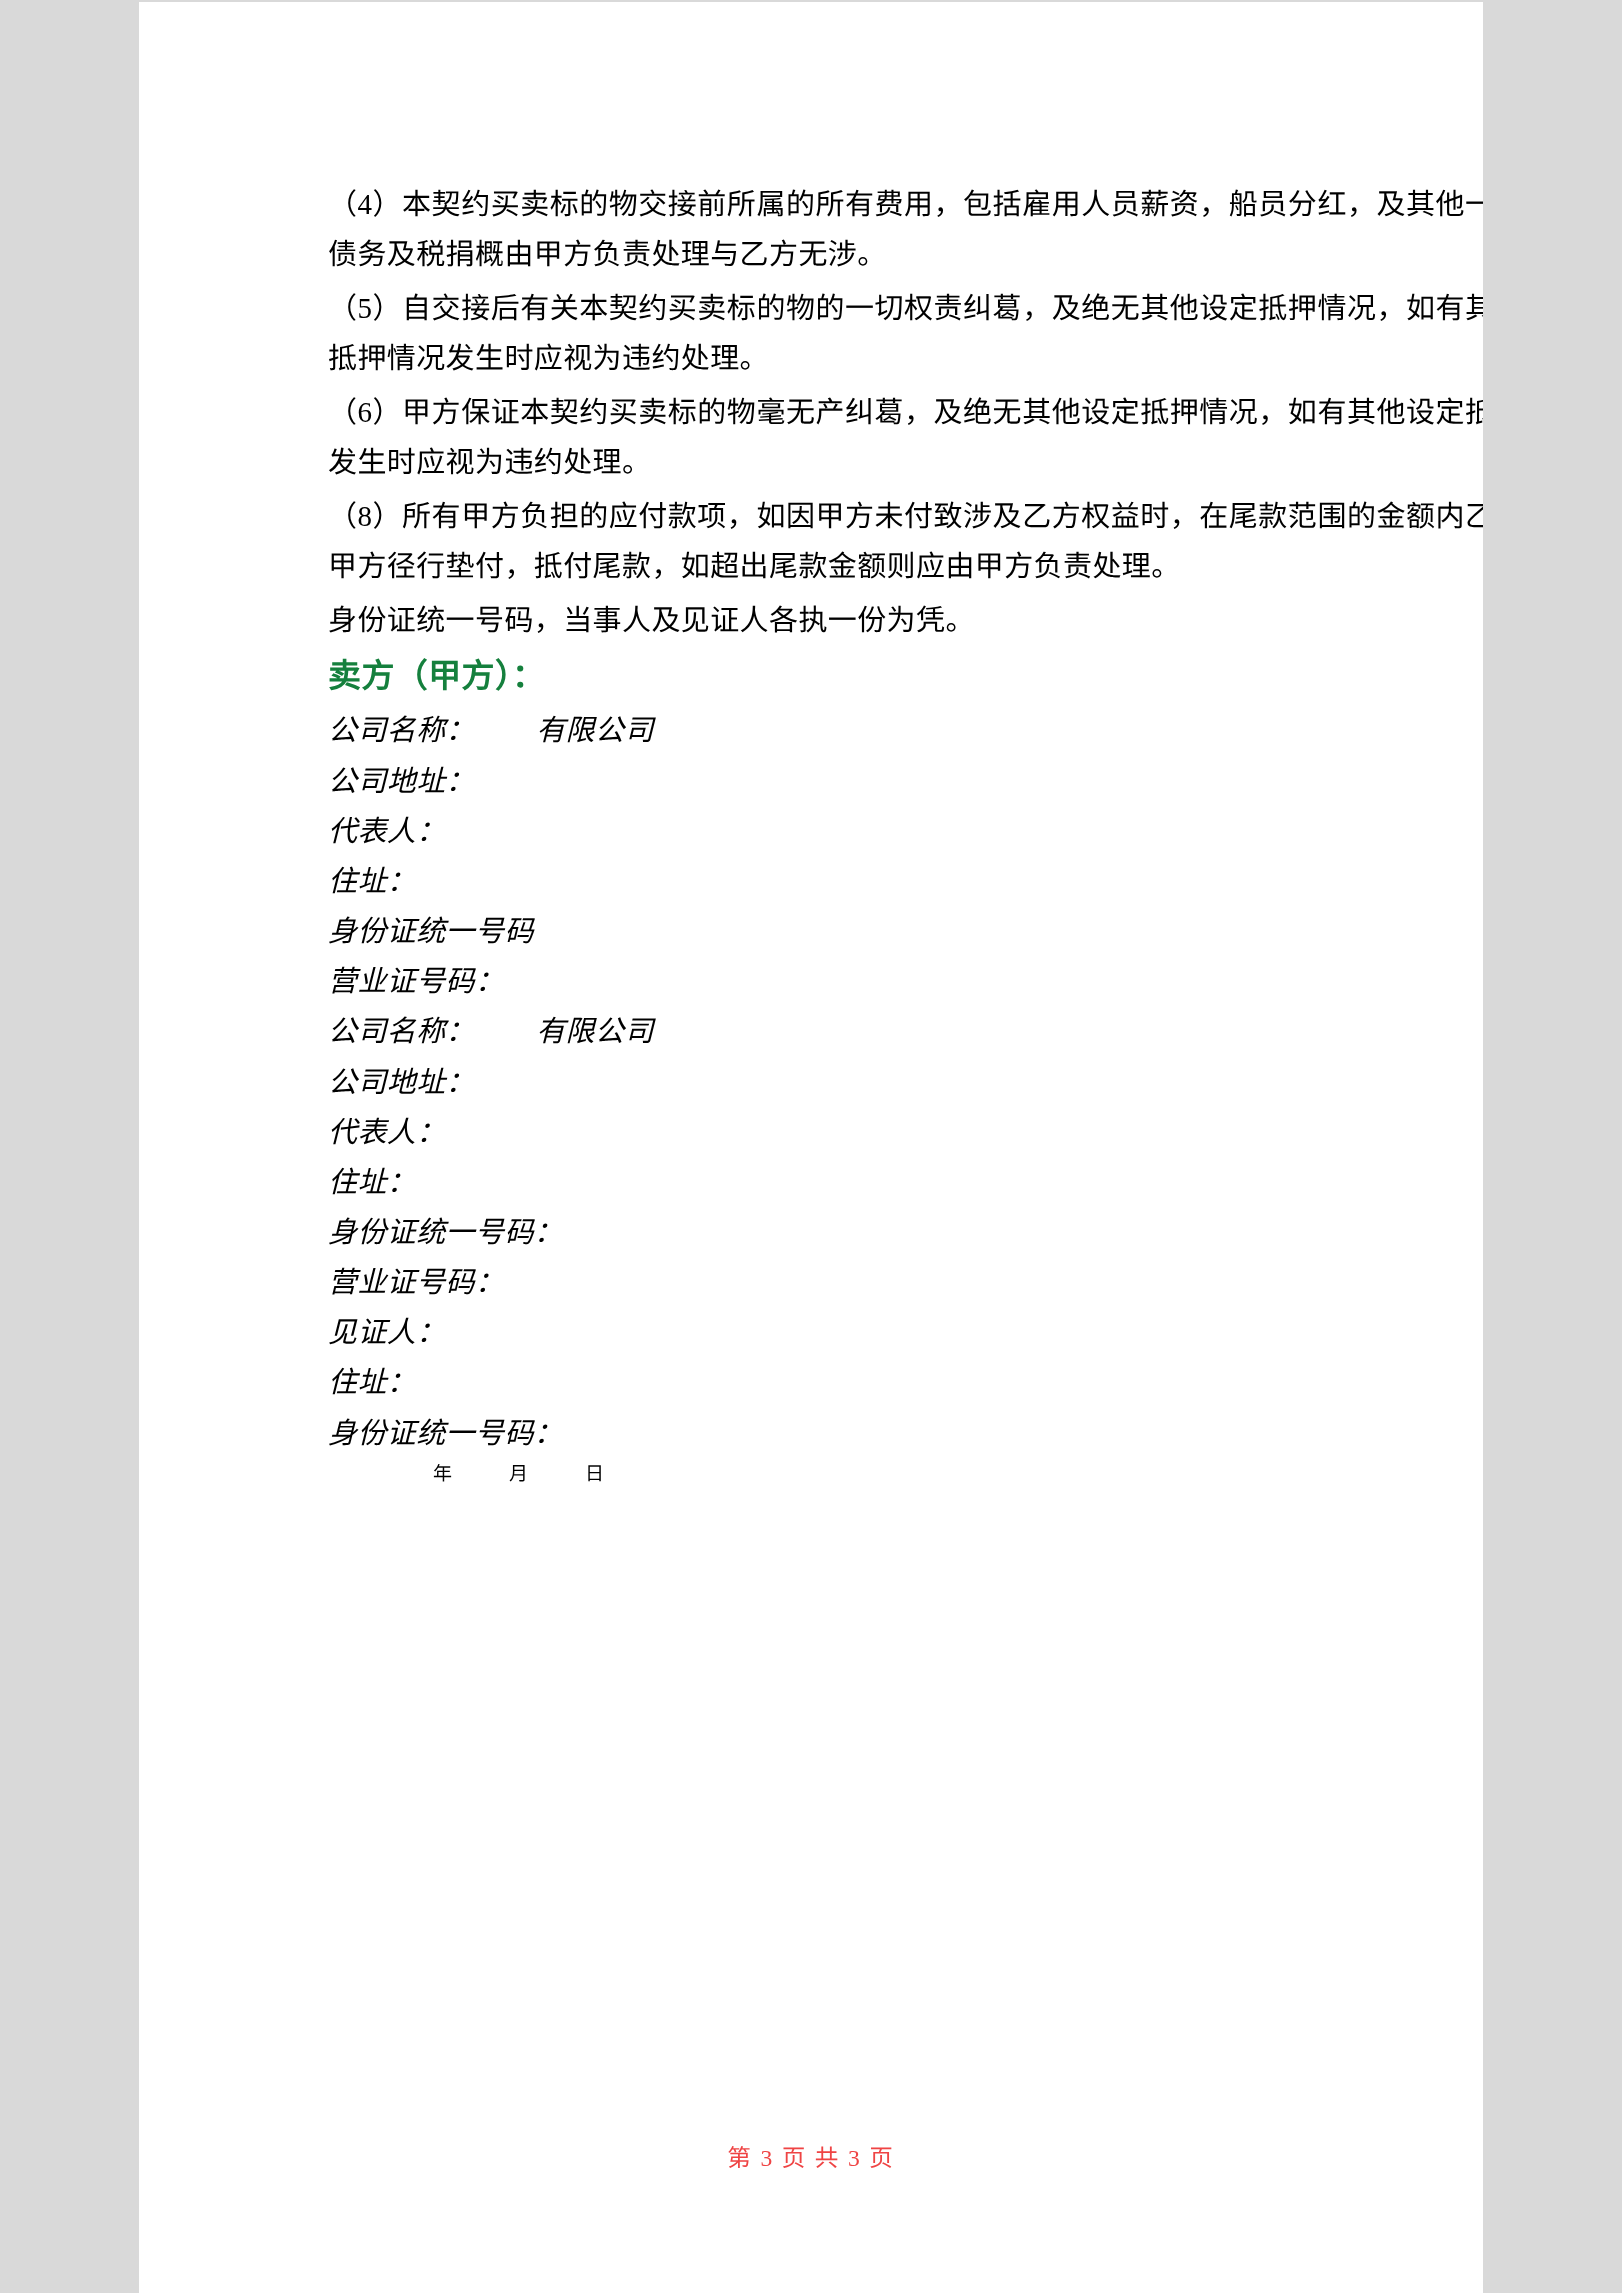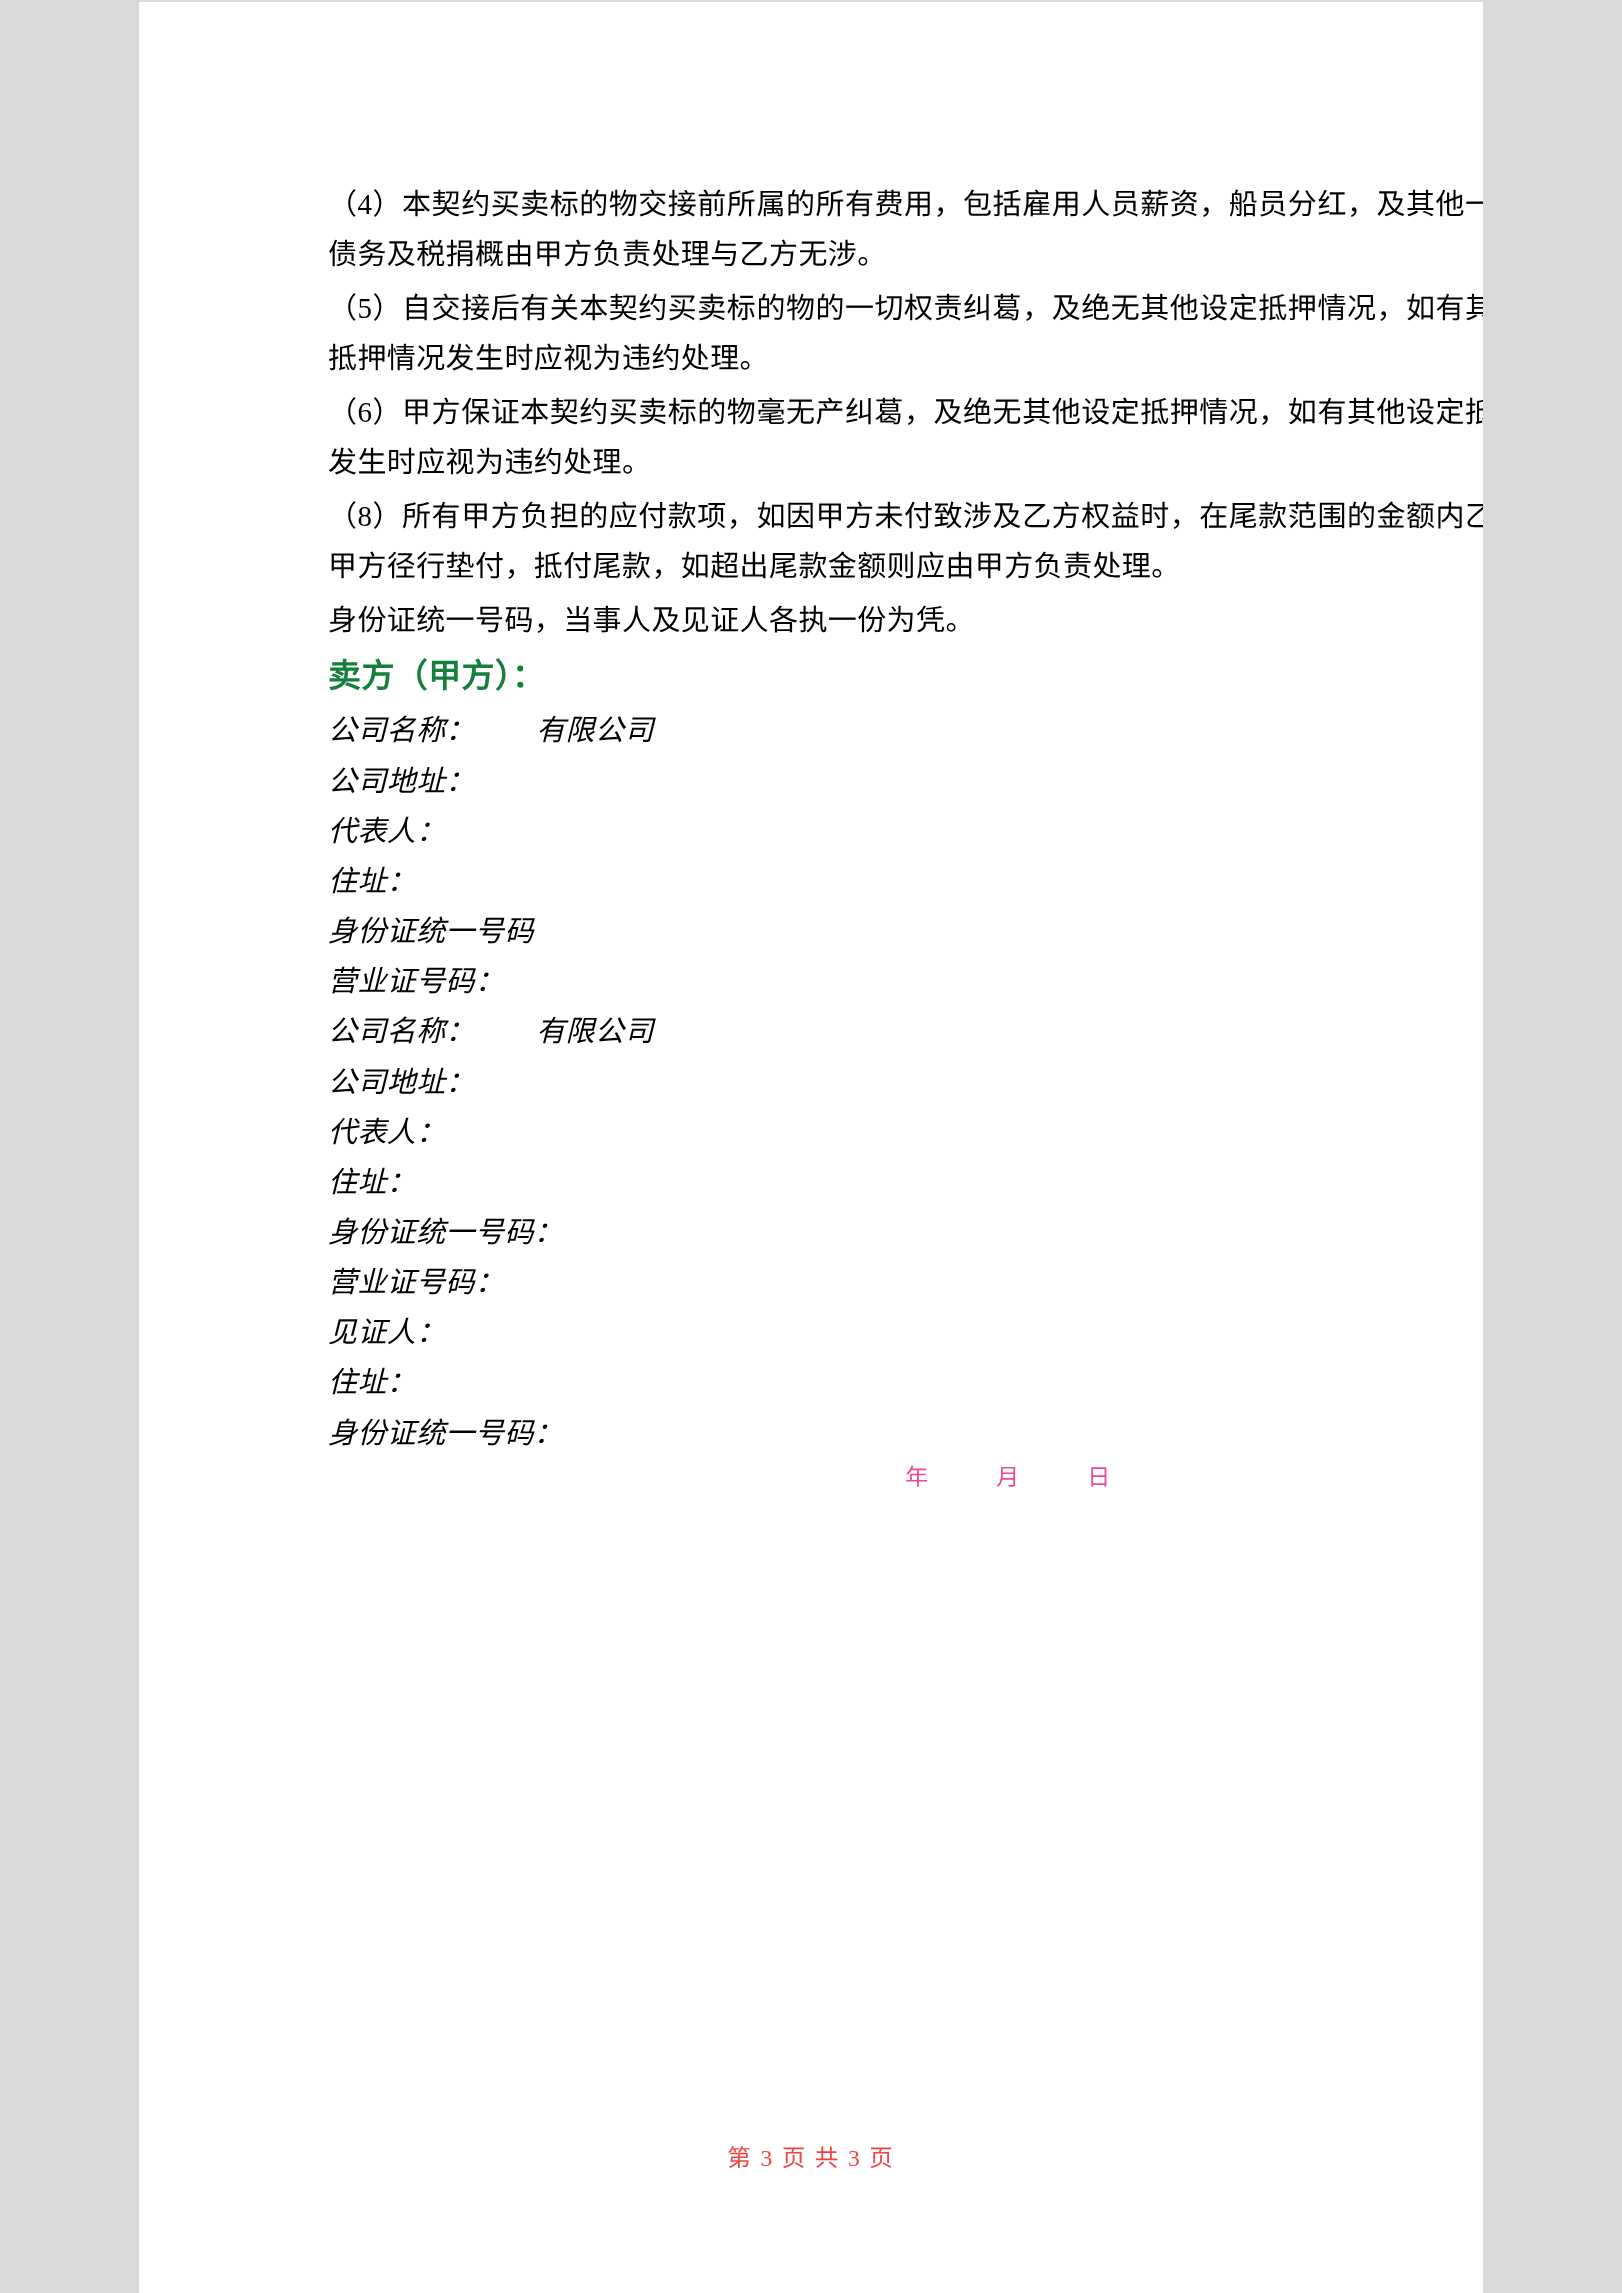--- a/index.html
+++ b/index.html
@@ -45,28 +45,27 @@
   }
   .section-head {
     font-size: 33px;
     line-height: 1.73;
     color: #15803d;
     margin: 0;
     letter-spacing: 0.4px;
     font-weight: bold;
   }
   .date-line {
-    font-size: 23px;
+    font-size: 19px;
     line-height: 1.73;
-    color: #ec4899;
+    color: #000000;
     margin: 0;
     padding-left: 105px;
     letter-spacing: 0.4px;
     white-space: pre;
-    text-align: center;
   }
   .footer {
     position: absolute;
     left: 0;
     right: 0;
     top: 2137px;
     text-align: center;
     font-size: 23.6px;
     color: #ef4444;
     letter-spacing: 1.8px;

